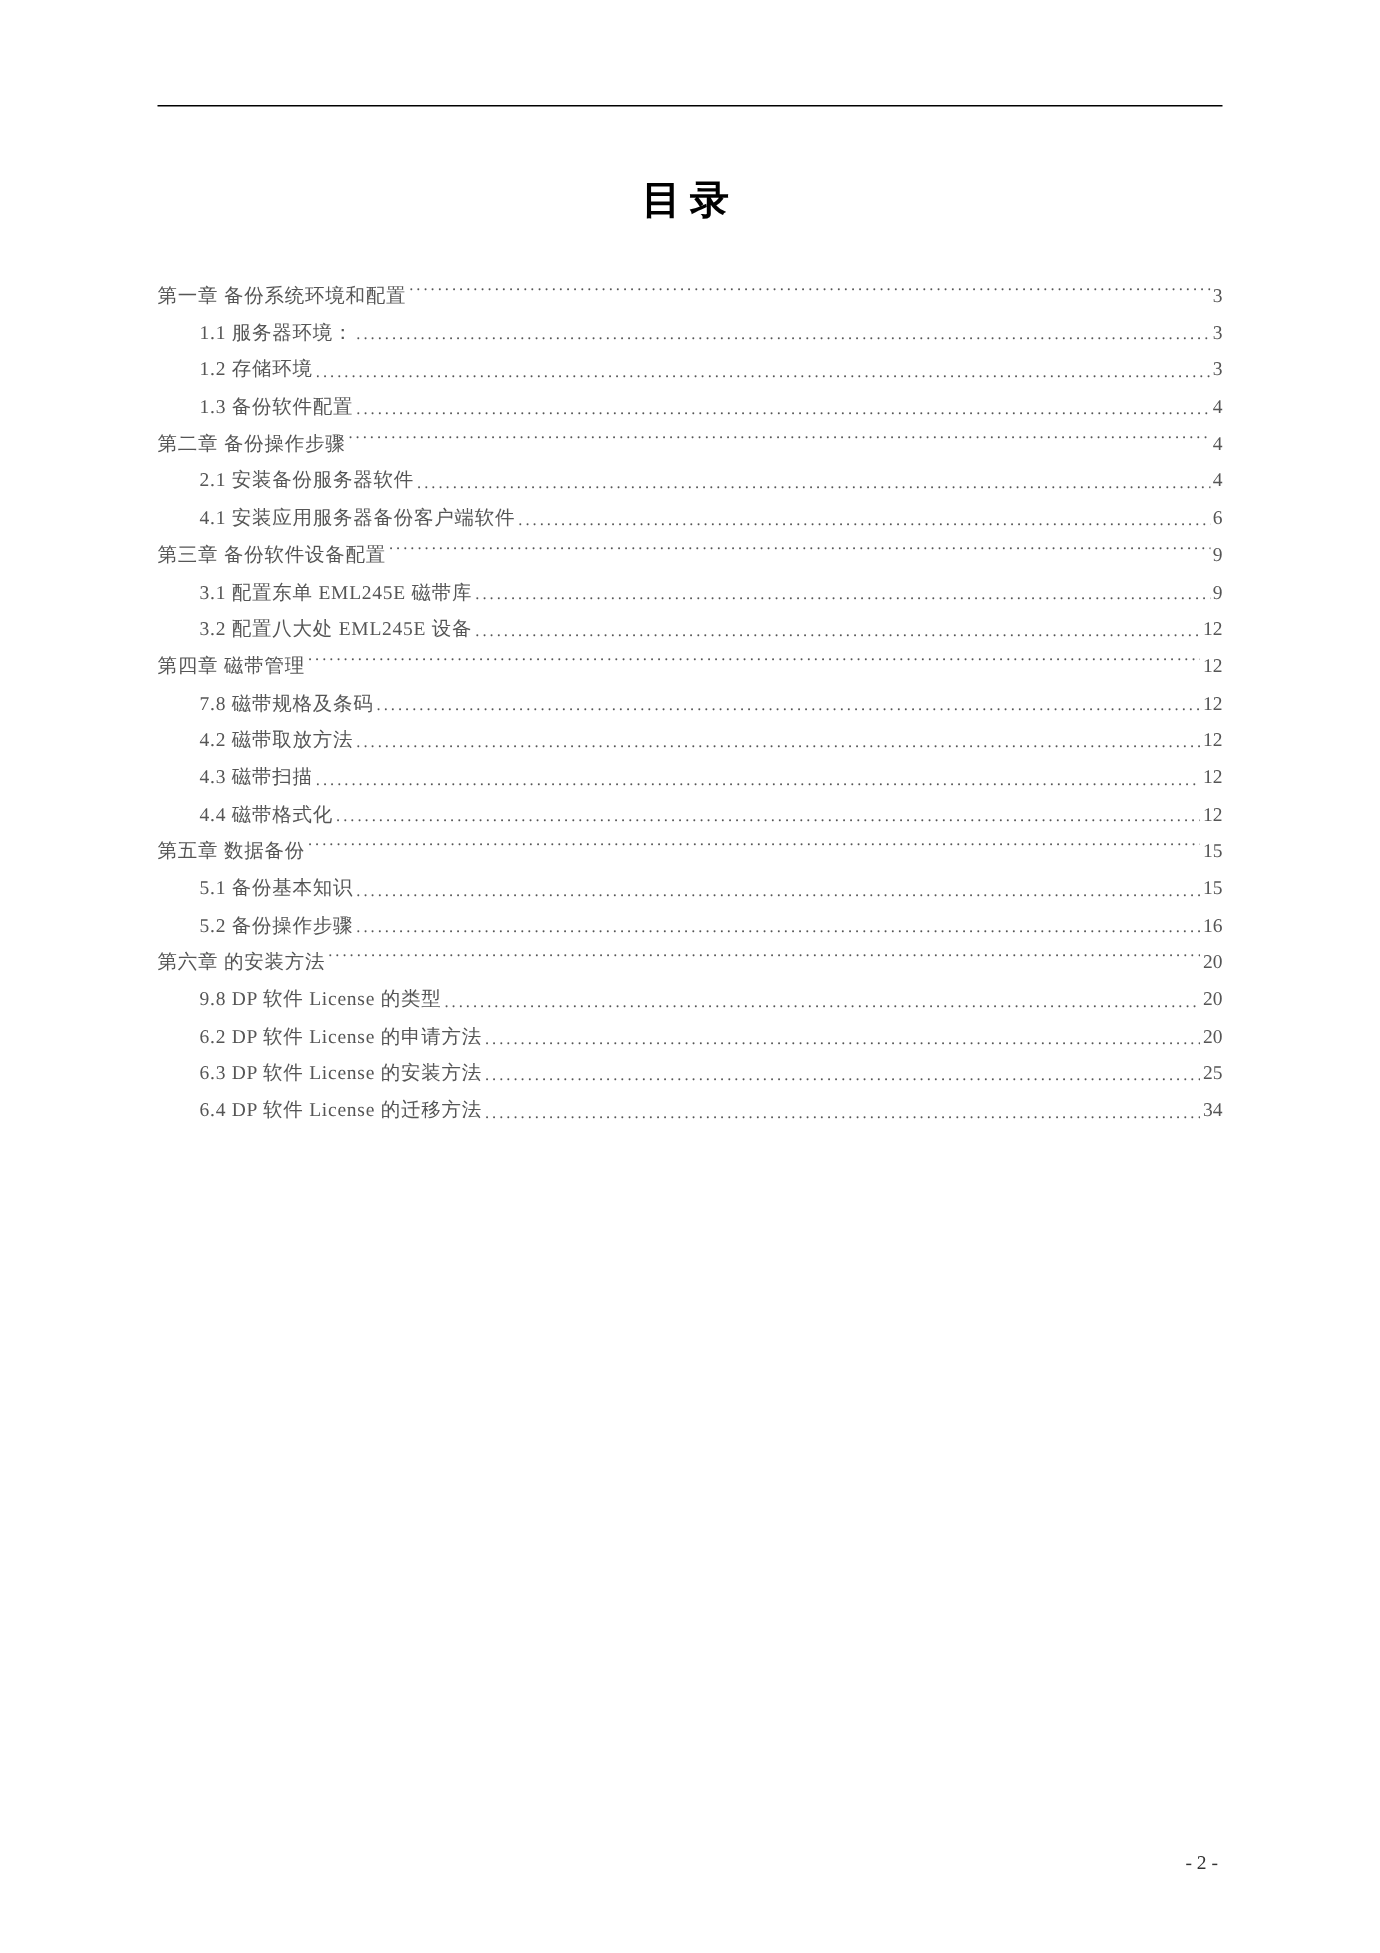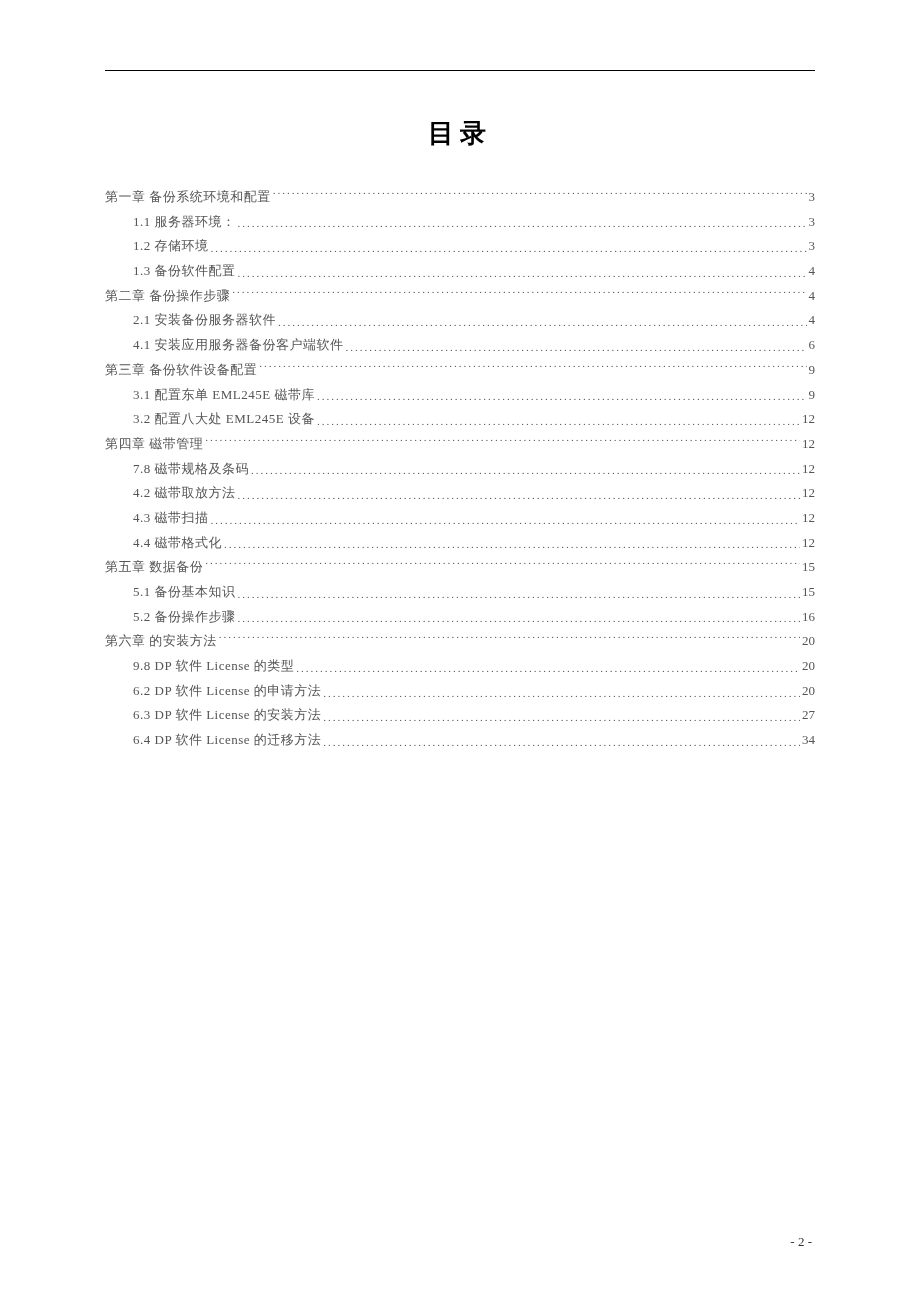--- a/index.html
+++ b/index.html
@@ -184,21 +184,21 @@
         <span class="toc-page">20</span>
       </div>
       <div class="toc-row level-2">
         <span class="toc-label">6.2 DP 软件 License 的申请方法</span>
         <span class="toc-dots"></span>
         <span class="toc-page">20</span>
       </div>
       <div class="toc-row level-2">
         <span class="toc-label">6.3 DP 软件 License 的安装方法</span>
         <span class="toc-dots"></span>
-        <span class="toc-page">27</span>
+        <span class="toc-page">25</span>
       </div>
       <div class="toc-row level-2">
         <span class="toc-label">6.4 DP 软件 License 的迁移方法</span>
         <span class="toc-dots"></span>
         <span class="toc-page">34</span>
       </div>
     </div>
 
   <div class="page-number">- 2 -</div>
 </div>

